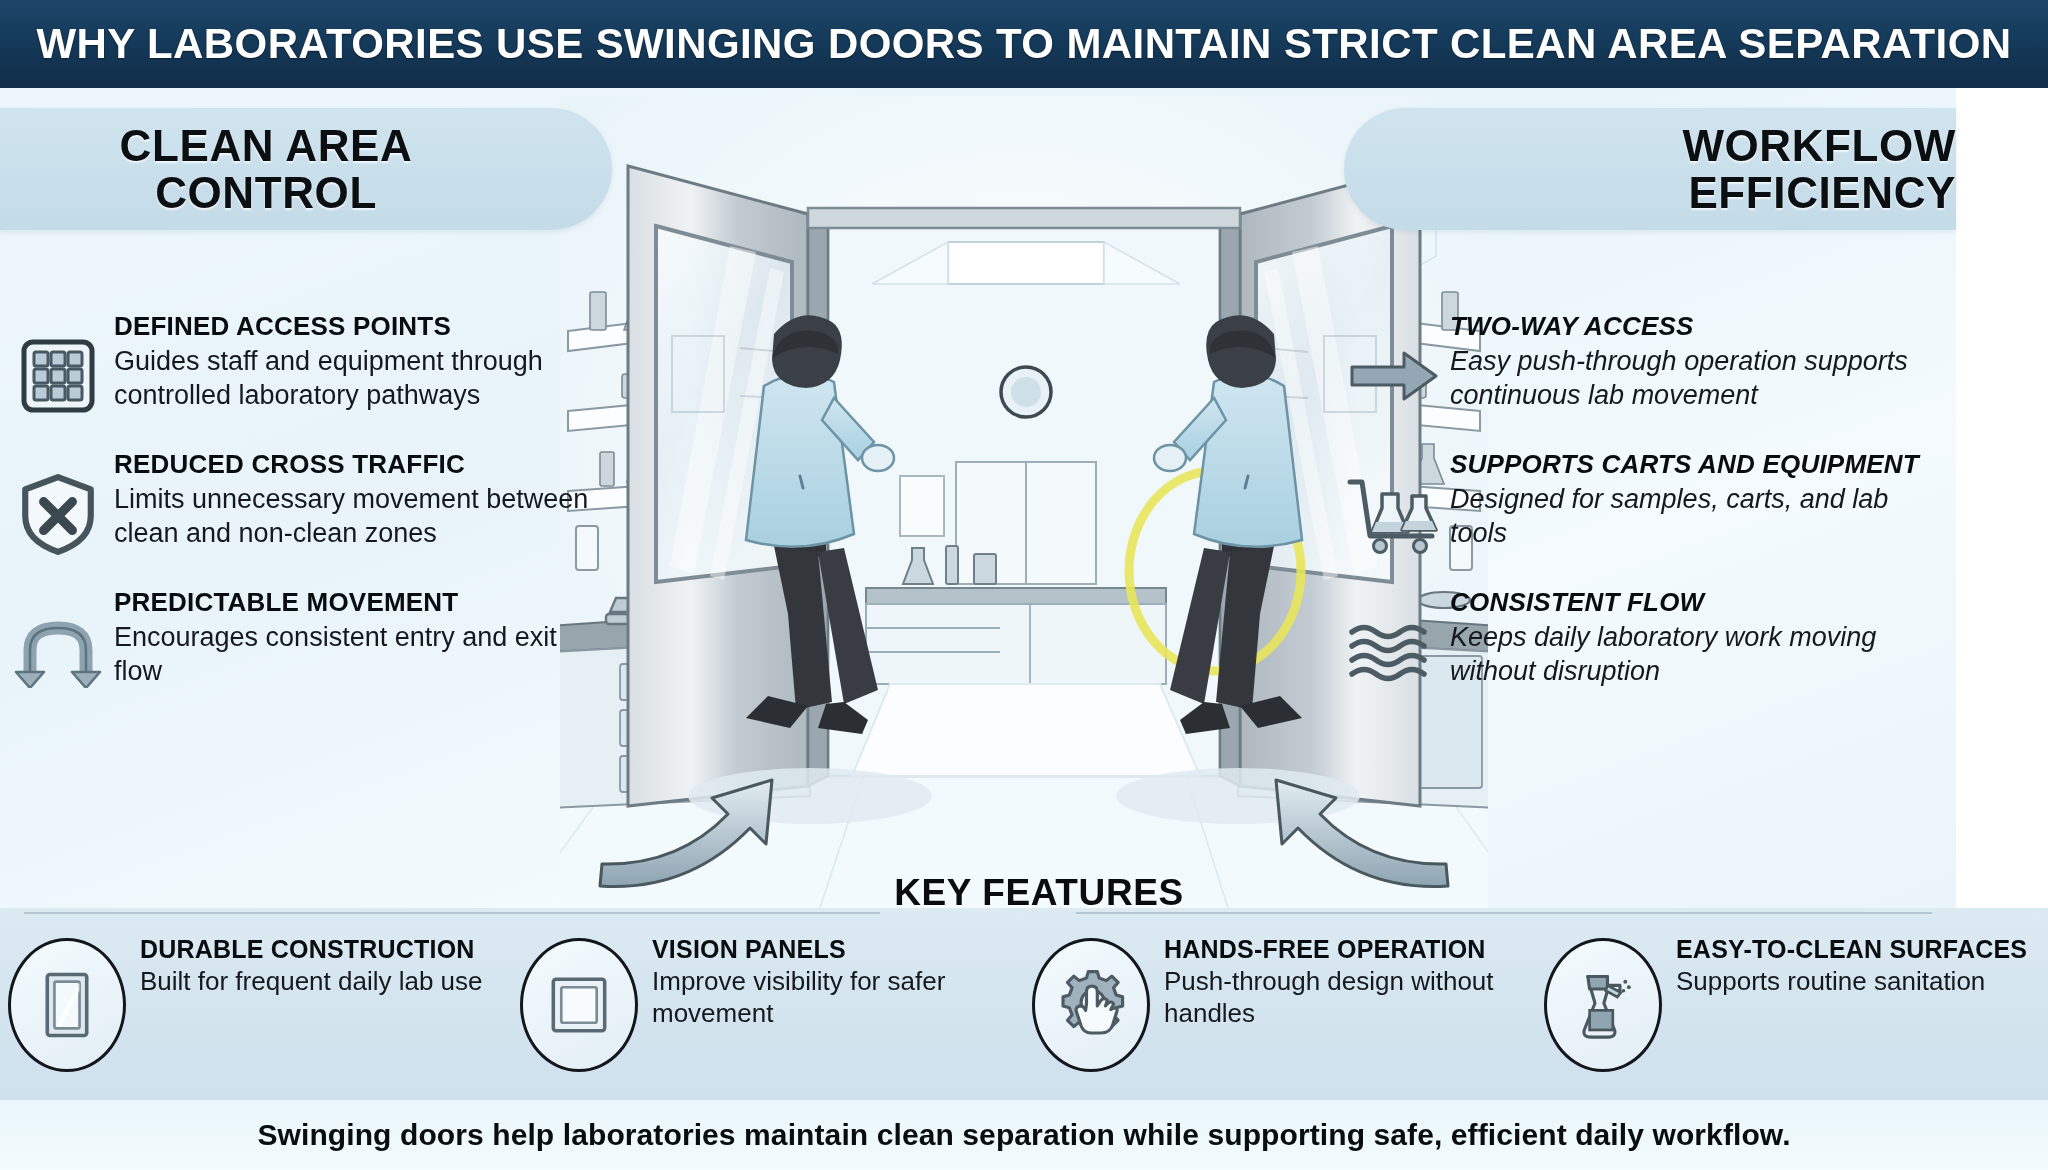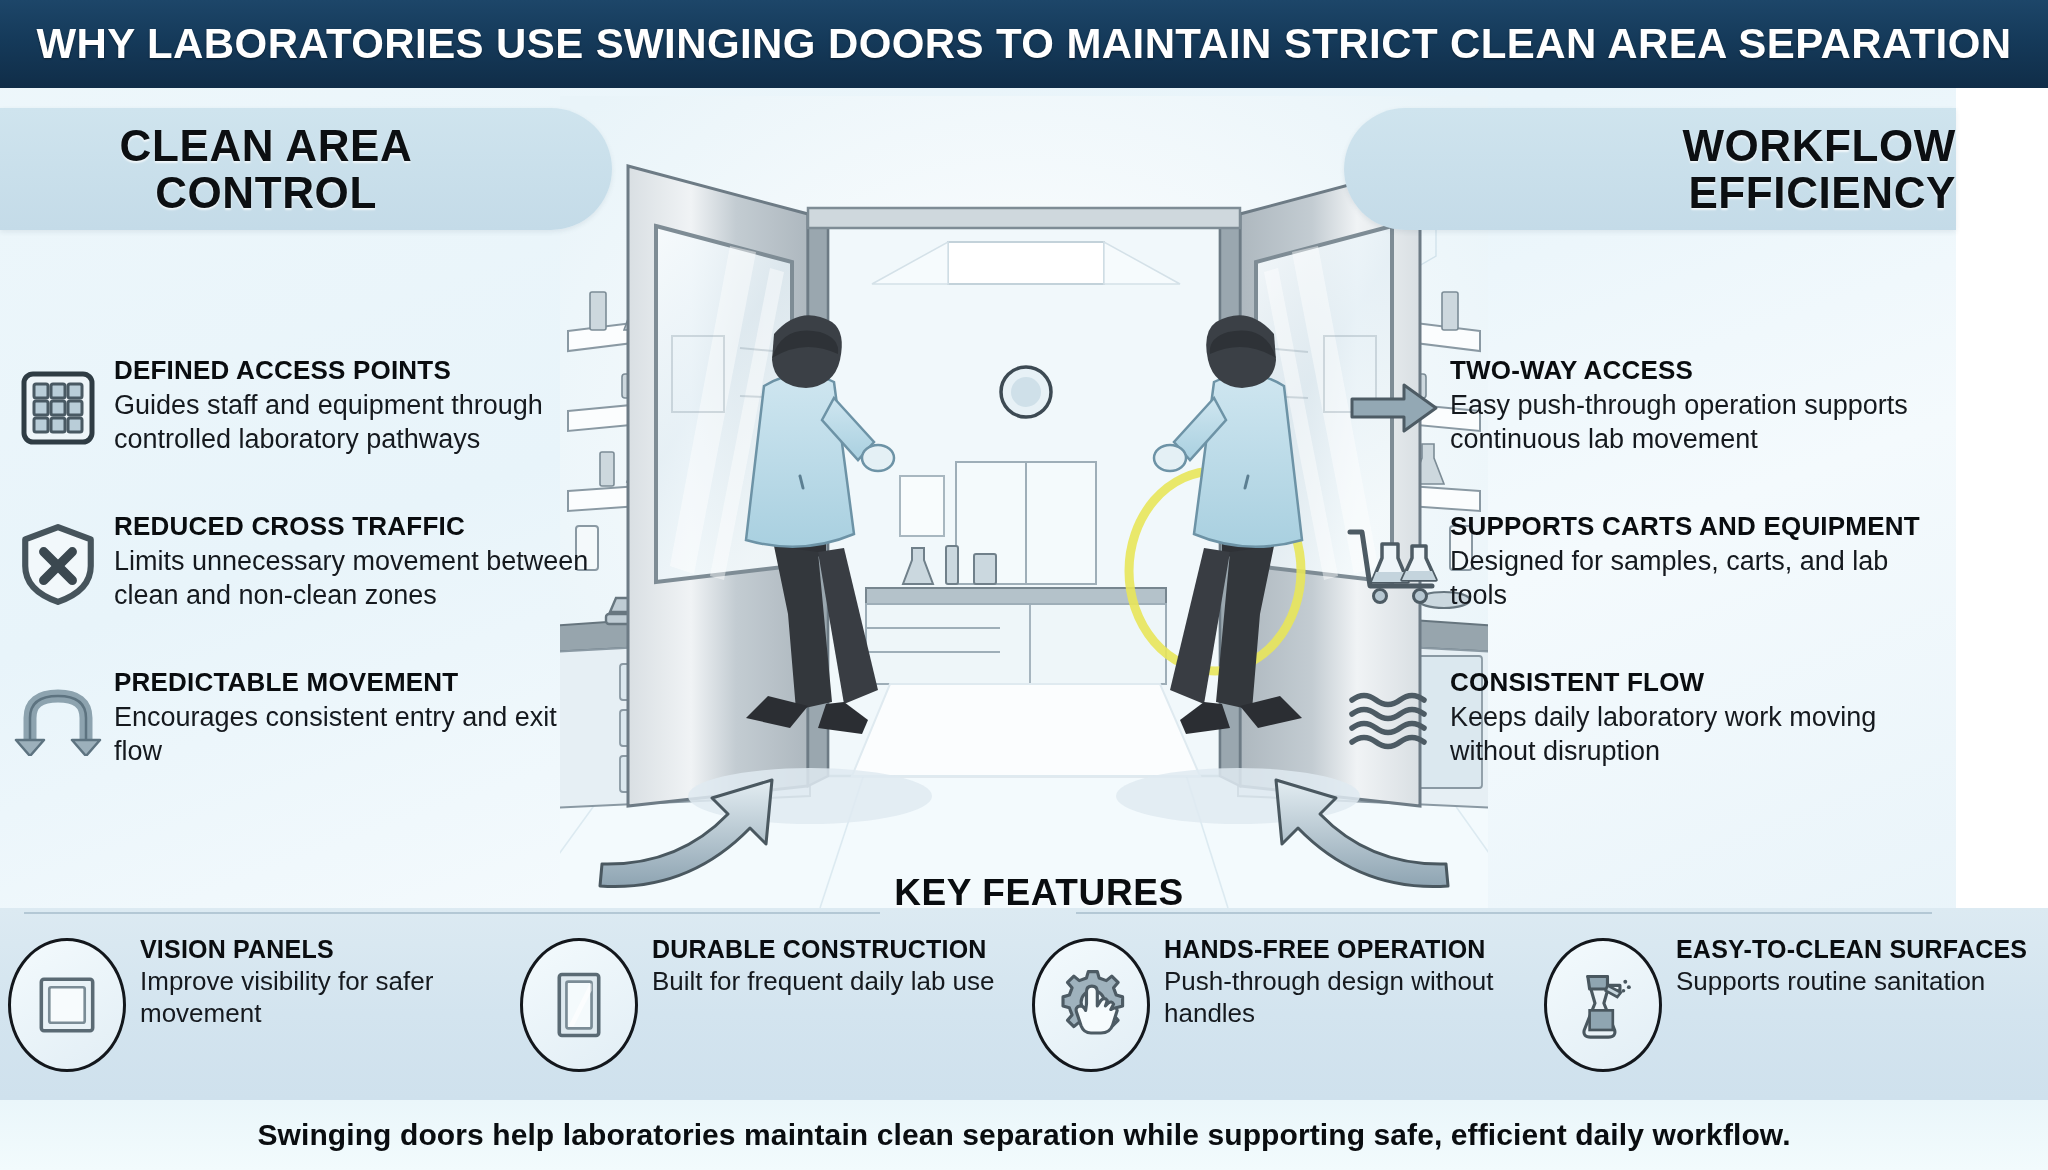--- a/index.html
+++ b/index.html
@@ -66,23 +66,23 @@
     color: #0c0f12;
     letter-spacing: 0.6px;
     line-height: 1.07;
     text-shadow: 0 2px 2px rgba(255,255,255,0.75);
     white-space: nowrap;
   }
 
   
   .col { position: absolute; z-index: 25; width: 600px; }
   #col-left  { left: 10px;  top: 300px; }
-  #col-right { right: 10px; top: 300px; }
-
-  .feat { position: relative; display: flex; align-items: flex-end; margin-bottom: 14px; margin-top: 32px; }
+  #col-right { right: 10px; top: 300px; font-style: italic; }
+
+  .feat { position: relative; display: flex; align-items: center; margin-bottom: 14px; }
   #col-left  .feat { padding-left: 0; }
   #col-right .feat { padding-left: 0; }
 
   .feat-icon {
     width: 96px; min-width: 96px; height: 96px;
     display: flex; align-items: center; justify-content: center;
     margin-top: 28px;
   }
   .feat-text { flex: 1; padding-left: 8px; }
   .feat-title {
@@ -533,42 +533,42 @@
 
   <div id="kf-band"></div>
   <div id="kf-rule-left"></div>
   <div id="kf-rule-right"></div>
   <div id="kf-title">KEY FEATURES</div>
 
   <div id="kf-items">
 
     <div class="kf-item">
       <div class="kf-circle">
-        <svg viewBox="0 0 70 74" width="62" height="66">
-          <rect x="6" y="8" width="58" height="58" rx="3" fill="#e9f2f7" stroke="#5a6a74" stroke-width="4"></rect>
-          <rect x="15" y="17" width="40" height="40" rx="2" fill="#f7fbfd" stroke="#7b8c96" stroke-width="3"></rect>
-        </svg>
-      </div>
-      <div class="kf-text">
-        <div class="kf-title2">VISION PANELS</div>
-        <div class="kf-desc">Improve visibility for safer movement</div>
-      </div>
-    </div>
-
-    <div class="kf-item">
-      <div class="kf-circle">
         <svg viewBox="0 0 58 80" width="52" height="72">
           <rect x="7" y="6" width="44" height="68" rx="3" fill="#dee9ef" stroke="#5a6a74" stroke-width="4"></rect>
           <rect x="15" y="14" width="28" height="52" rx="2" fill="#f4fafc" stroke="#7b8c96" stroke-width="3"></rect>
           <path d="M17 64 L41 16 L43 16 L43 24 L23 64 Z" fill="#ffffff" opacity="0.65"></path>
         </svg>
       </div>
       <div class="kf-text">
         <div class="kf-title2">DURABLE CONSTRUCTION</div>
         <div class="kf-desc">Built for frequent daily lab use</div>
+      </div>
+    </div>
+
+    <div class="kf-item">
+      <div class="kf-circle">
+        <svg viewBox="0 0 70 74" width="62" height="66">
+          <rect x="6" y="8" width="58" height="58" rx="3" fill="#e9f2f7" stroke="#5a6a74" stroke-width="4"></rect>
+          <rect x="15" y="17" width="40" height="40" rx="2" fill="#f7fbfd" stroke="#7b8c96" stroke-width="3"></rect>
+        </svg>
+      </div>
+      <div class="kf-text">
+        <div class="kf-title2">VISION PANELS</div>
+        <div class="kf-desc">Improve visibility for safer movement</div>
       </div>
     </div>
 
     <div class="kf-item">
       <div class="kf-circle">
         <svg viewBox="0 0 82 86" width="74" height="78">
           <path d="M38 6 l10 0 l2 7 l8 3 l6 -5 l7 7 l-5 6 l3 8 l7 2 l0 10 l-7 2 l-3 8 l5 6 l-7 7 l-6 -5 l-8 3 l-2 7 l-10 0 l-2 -7 l-8 -3 l-6 5 l-7 -7 l5 -6 l-3 -8 l-7 -2 l0 -10 l7 -2 l3 -8 l-5 -6 l7 -7 l6 5 l8 -3 z" fill="#9fb2bd" stroke="#4d5b64" stroke-width="3.5" stroke-linejoin="round"></path>
           <circle cx="43" cy="40" r="13" fill="#e8f2f7" stroke="#4d5b64" stroke-width="3.5"></circle>
           <path d="M36 42 l0 -14 q0 -6 6 -6 q6 0 6 6 l0 16 l4 -6 q4 -4 7 0 l-2 6 l3 -3 q4 -3 6 1 l-3 6 l2 -1 q4 -2 5 2 l-5 16 q-3 9 -13 9 l-11 0 q-8 0 -11 -8 l-5 -15 q-2 -6 4 -7 q4 0 6 5 z" fill="#f6fbfd" stroke="#4d5b64" stroke-width="3.5" stroke-linejoin="round"></path>
         </svg>

